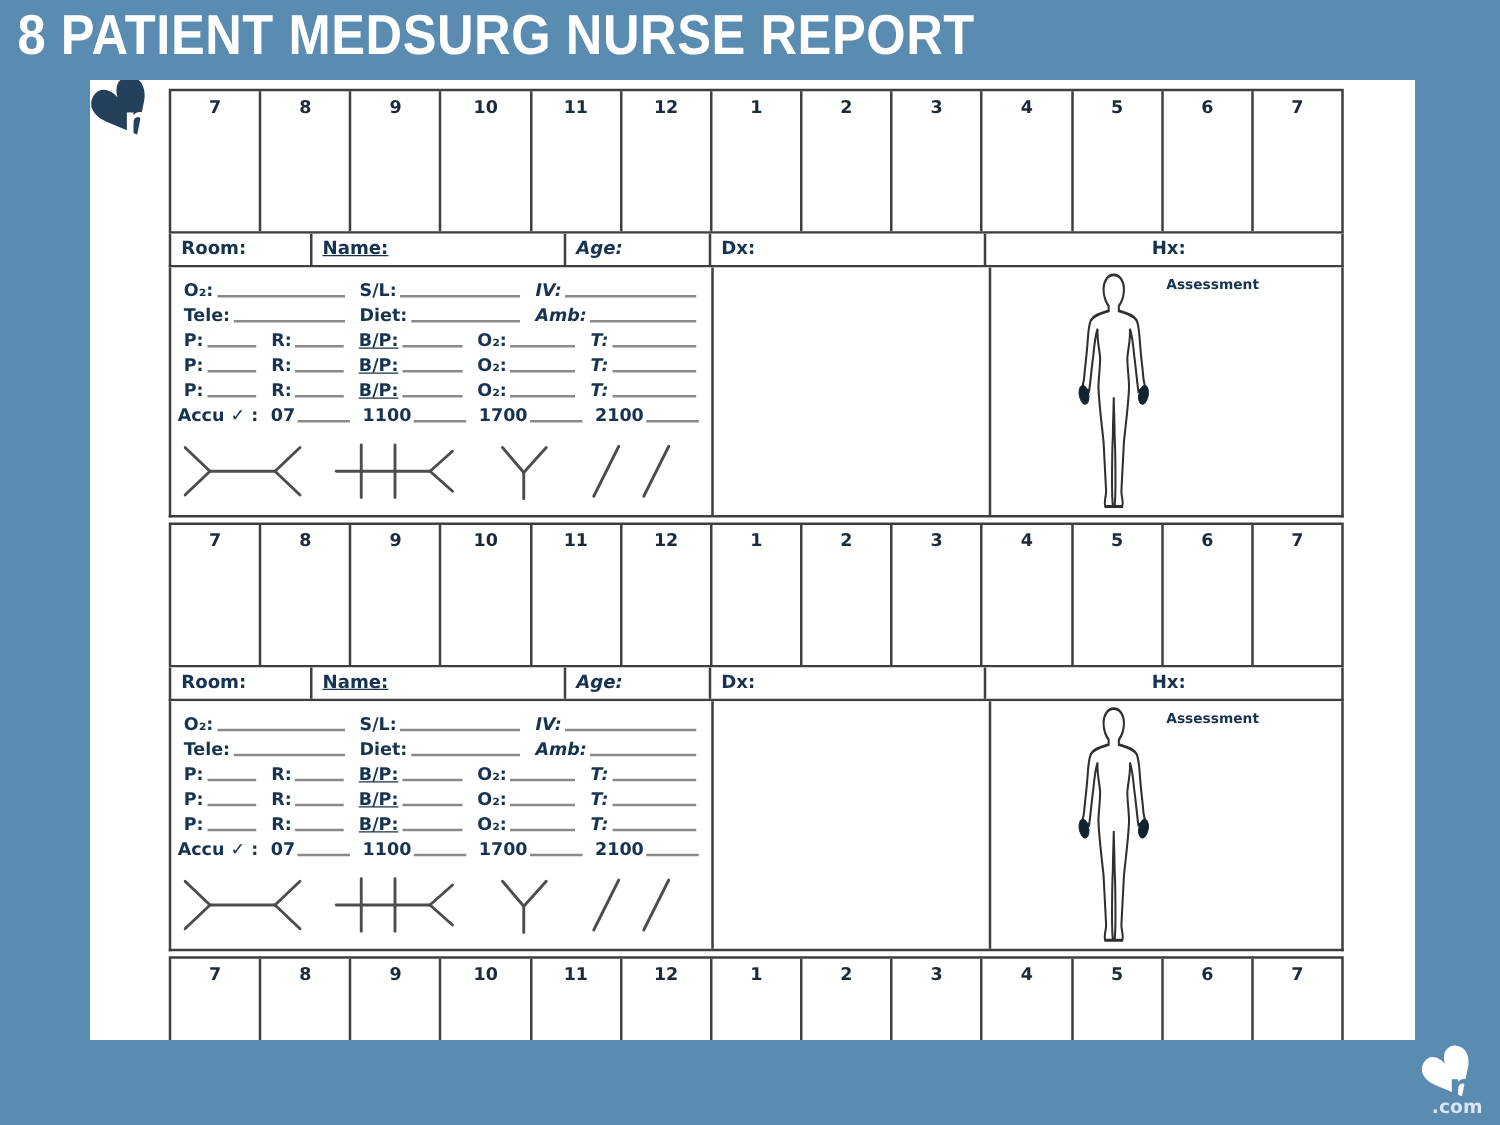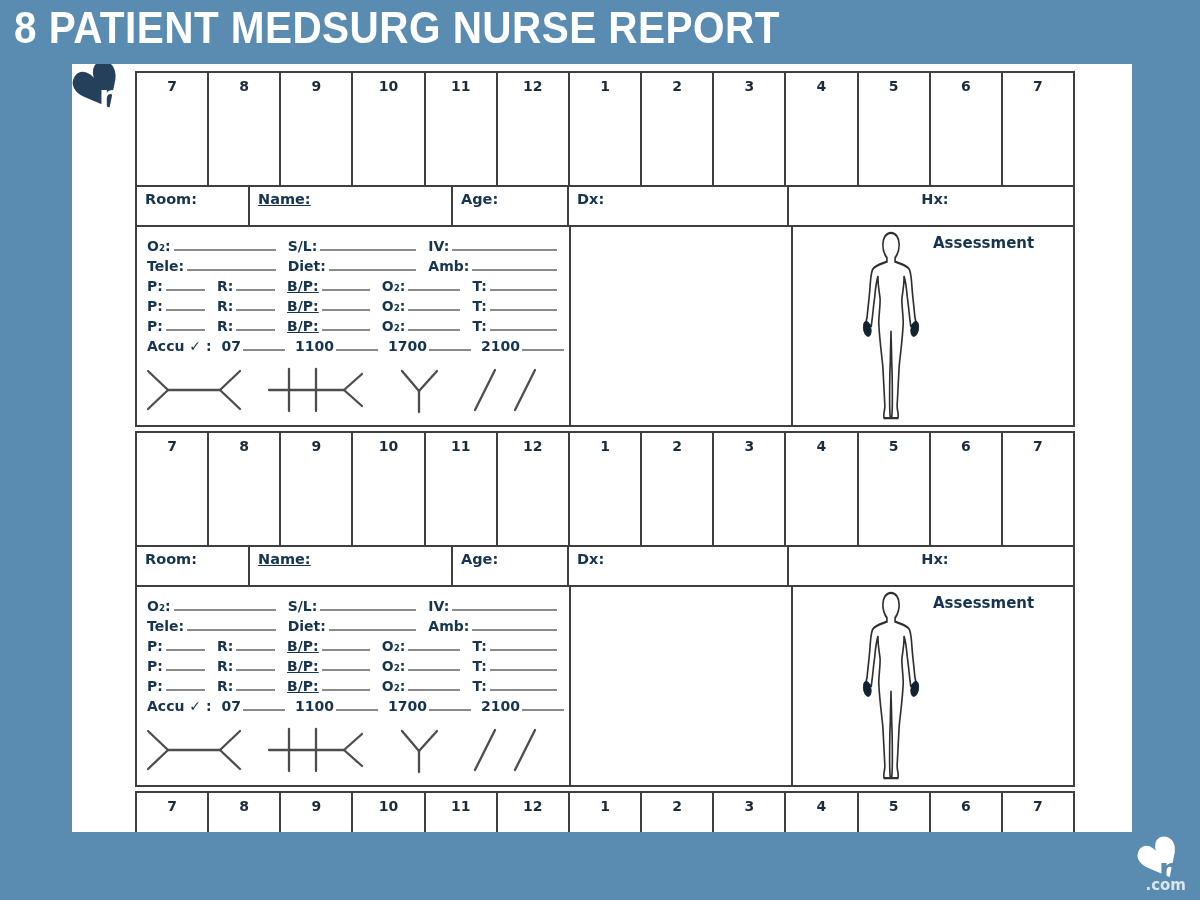--- a/index.html
+++ b/index.html
@@ -39,44 +39,44 @@
   }
   
   .sheet{position:absolute;left:63px;top:7px;width:940px;}
   .block{margin-bottom:4px;}
   .hours-row{display:flex;height:116px;border:2px solid var(--grid);background:#fff;}
   .hour-cell{
     flex:1;border-right:2px solid var(--grid);text-align:center;
     padding-top:5px;font-weight:700;font-size:14px;color:#1c2b3a;
   }
   .hour-cell:last-child{border-right:none;}
-  .labels-row{display:flex;height:40px;border:2px solid var(--grid);border-top:none;background:#fff;}
+  .labels-row{display:flex;height:27px;border:2px solid var(--grid);border-top:none;background:#fff;}
   .cell-label{font-size:14.5px;font-weight:700;color:var(--navy);padding:4px 0 0 8px;}
   .cell-room{width:113px;border-right:2px solid var(--grid);}
   .cell-name{width:203px;border-right:2px solid var(--grid);text-decoration:underline;}
-  .cell-age{width:116px;border-right:2px solid var(--grid);}
+  .cell-age{width:116px;border-right:2px solid var(--grid);font-style:italic;}
   .cell-dx{width:220px;border-right:2px solid var(--grid);}
   .cell-hx{flex:1;text-align:center;}
   .detail-row{display:flex;height:200px;border:2px solid var(--grid);border-top:none;background:#fff;}
   .vitals-pane{width:434px;border-right:2px solid var(--grid);padding:7px 10px 0 10px;}
   .dx-pane{width:222px;border-right:2px solid var(--grid);}
   .assessment-pane{flex:1;background:var(--assess);position:relative;}
   .assessment-label{
     position:absolute;left:140px;top:7px;
-    font-size:15px;font-weight:700;color:var(--navy);
+    font-size:11px;font-weight:700;color:var(--navy);
   }
   .figure{position:absolute;left:64px;top:4px;}
   
   .v-line{display:flex;height:20px;font-size:14px;font-weight:700;color:var(--navy);align-items:flex-end;}
   .v-item{display:flex;flex:1;padding-right:12px;align-items:flex-end;}
-  .v-item:last-child{padding-right:2px;}
+  .v-item:last-child{padding-right:2px;font-style:italic;}
   .v-label{white-space:nowrap;line-height:1.15;}
   .u{flex:1;border-bottom:2px solid var(--blank);margin:0 0 3px 3px;}
   .w0{flex:0 0 17%;} .w1{flex:0 0 17%;} .w2{flex:0 0 23%;text-decoration:underline;} .w3{flex:0 0 22%;} .w4{flex:1;}
-  .accu-line{margin-top:0;}
+  .accu-line{margin-top:0;justify-content:flex-end;}
   .accu-slot{margin-left:10px;line-height:1.15;}
   .accu-slot:first-of-type{margin-left:3px;}
   .accu-u{flex:0 0 42px;border-bottom:2px solid var(--blank);margin:0 0 3px 2px;}
   .symbols{margin-top:10px;}
   
   .footer-logo{
     position:absolute;right:14px;bottom:6px;height:58px;
     display:flex;align-items:flex-end;color:#fff;
   }
   .fl-heart-wrap{position:relative;width:46px;height:54px;}

